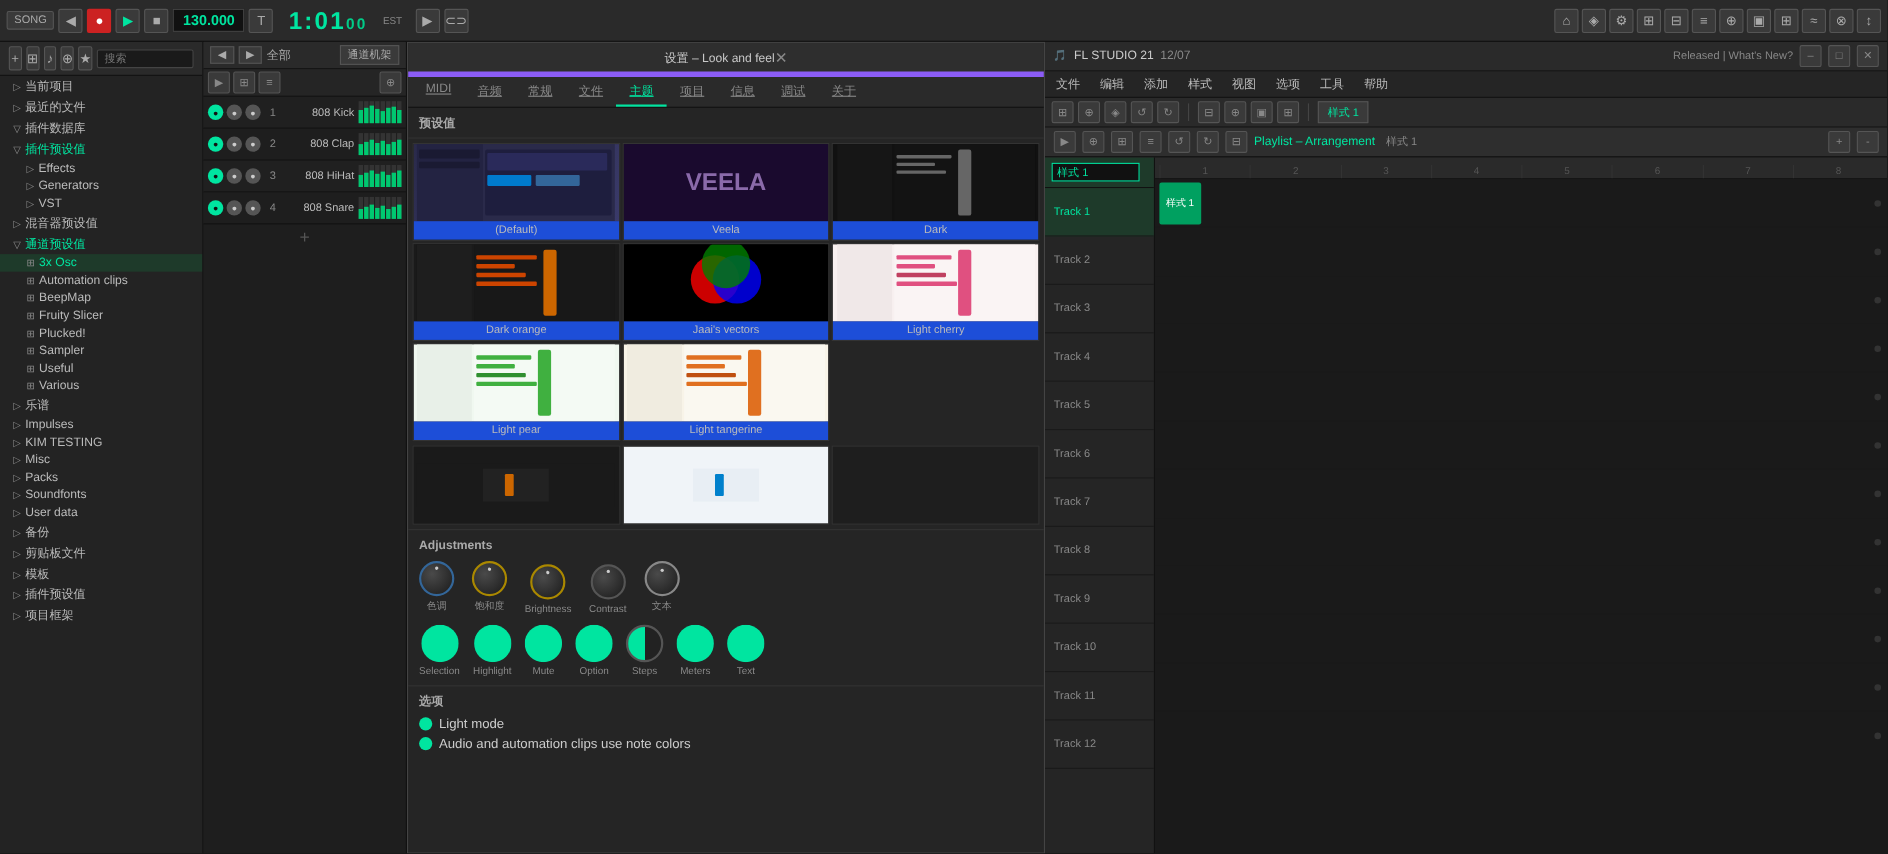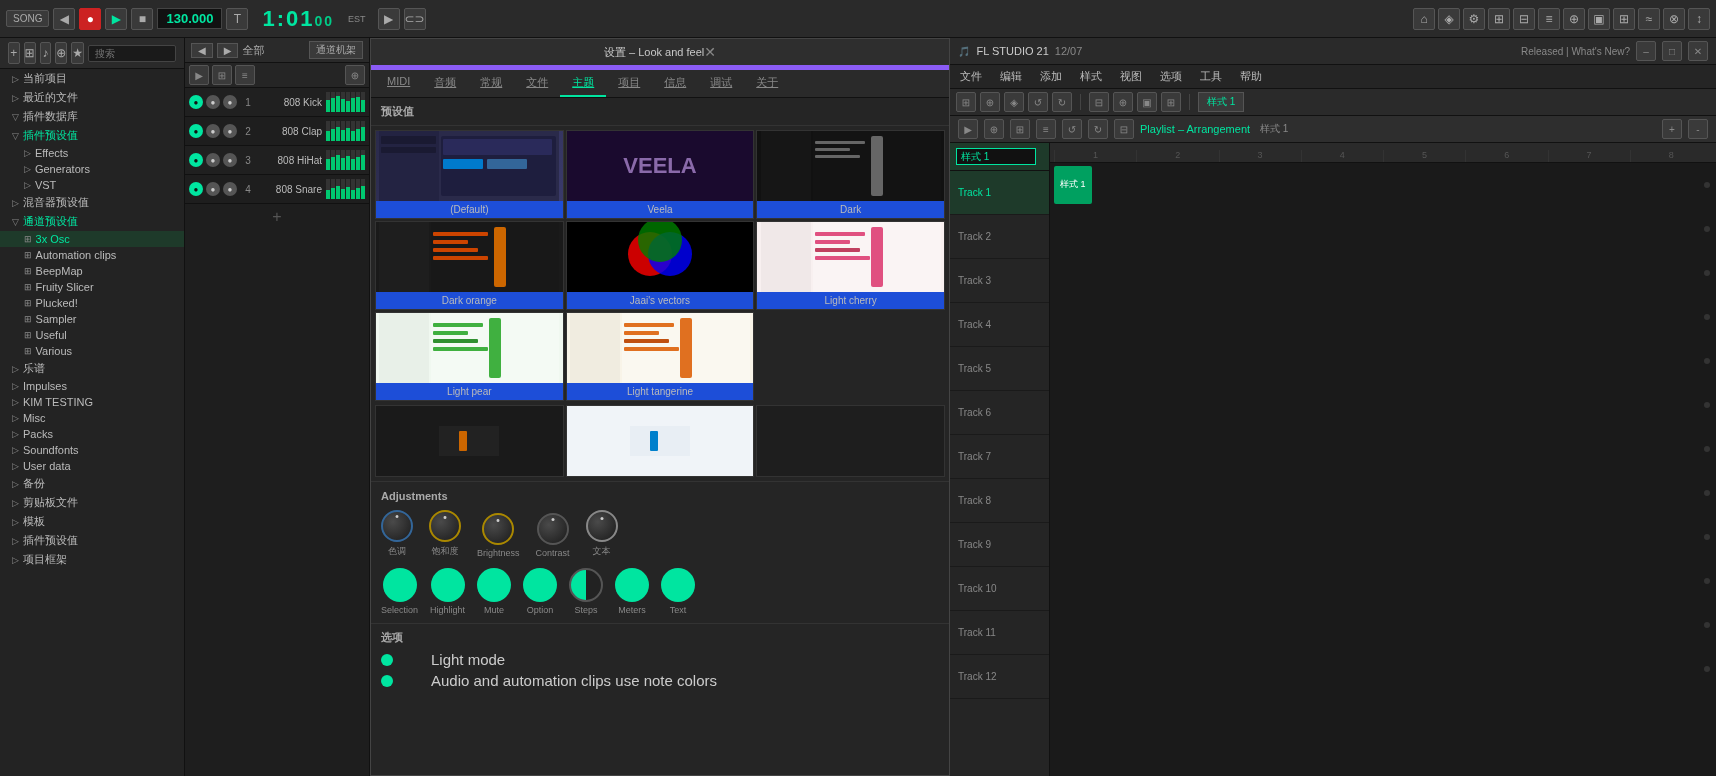--- a/index.html
+++ b/index.html
@@ -395,23 +395,22 @@
       gap: 6px;
       margin-bottom: 4px;
     }
     .option-dot {
       width: 12px; height: 12px;
       border-radius: 50%;
       background: #00e5a0;
       flex-shrink: 0;
     }
     .option-text {
-      font-size: 15px;
+      font-size: 12px;
       color: #ccc;
-      margin-left: 32px;
     }
 
     
     .right-panel {
       flex: 1;
       background: #1e1e1e;
       display: flex;
       flex-direction: column;
       overflow: hidden;
     }

